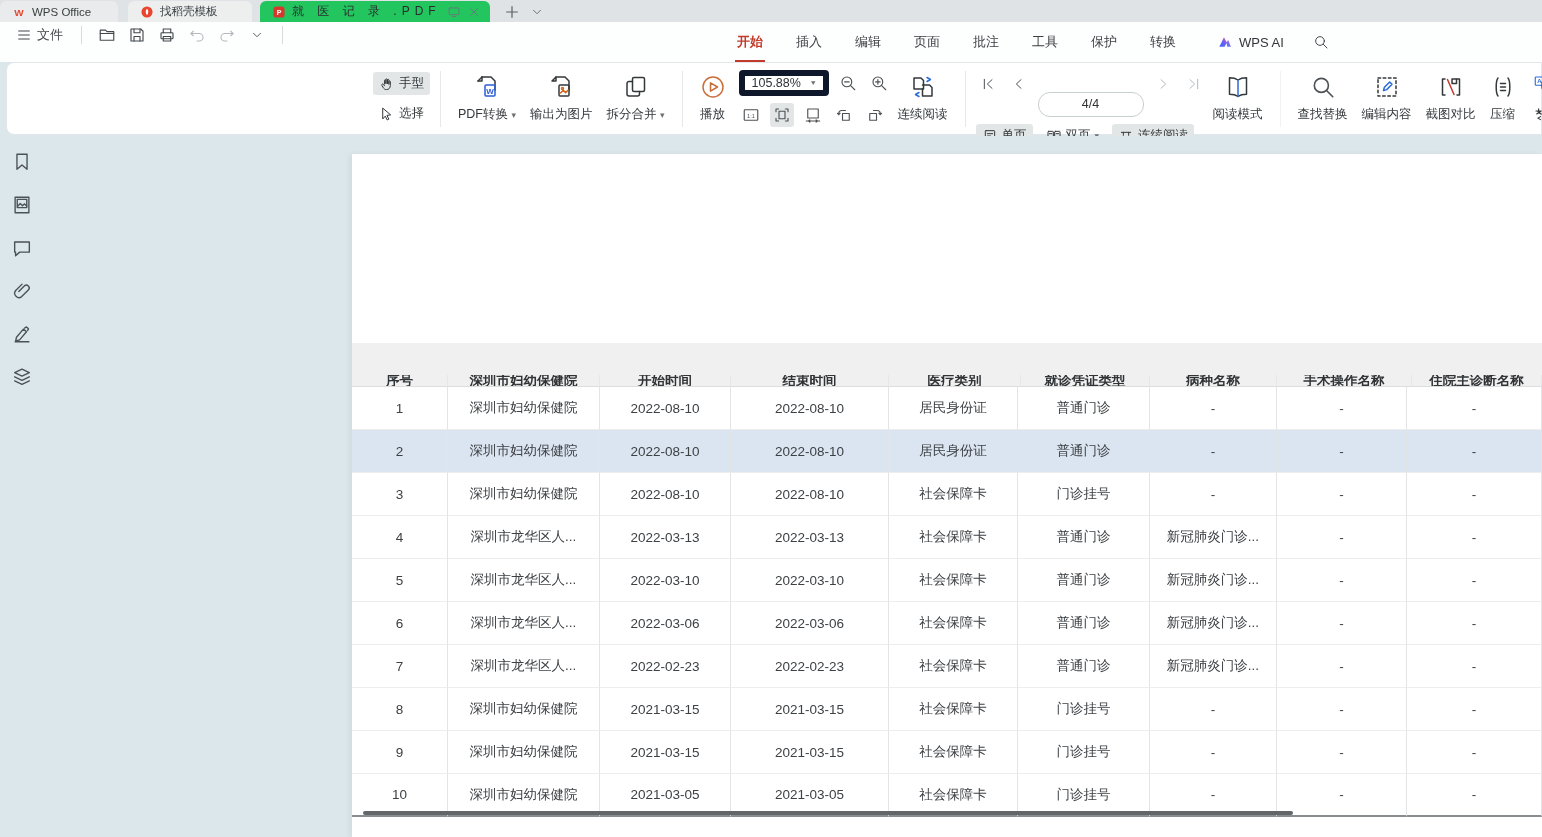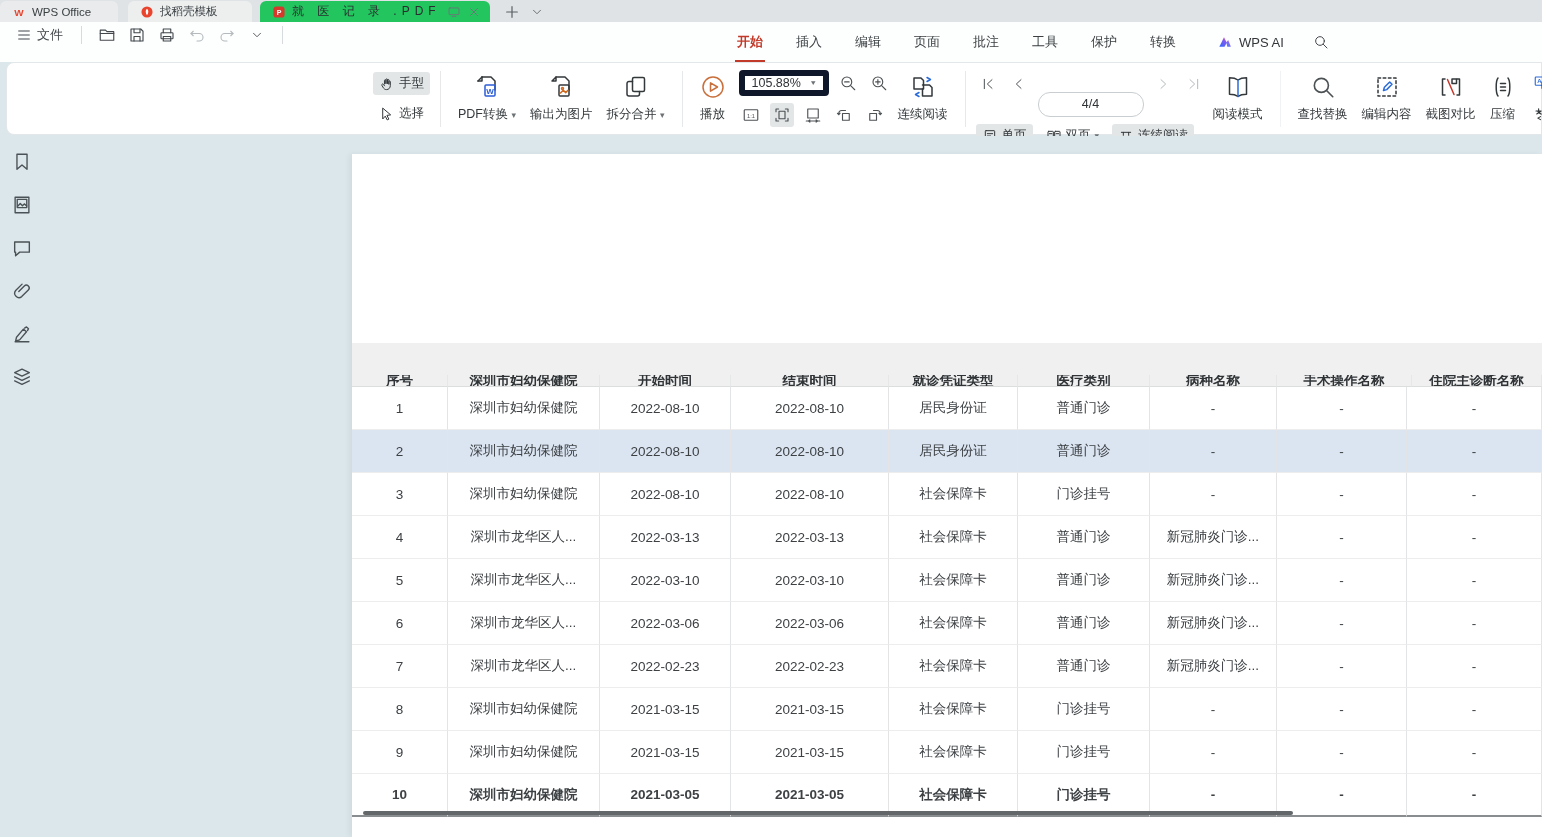--- a/index.html
+++ b/index.html
@@ -72,21 +72,21 @@
   
   .doc-table { position:absolute; left:352px; top:207px; width:1190px;
     font-size:13.5px; color:#3d4144; }
   .t-head { display:flex; height:44px; background:#f0f0f0; font-weight:bold; color:#303437; }
   .t-row  { display:flex; height:43px; background:#ffffff; }
   .t-row.hl { background:#dbe5f2; }
   .t-cell { display:flex; align-items:center; justify-content:center; text-align:center;
     border-right:1px solid #e3e4e5; border-bottom:1px solid #ededee; overflow:hidden;
     white-space:nowrap; padding:0 4px; }
   .t-head .t-cell { border-bottom:1px solid #dcdddd; border-right:1px solid #e6e7e7;margin-top:32px; }
-  .t-row:last-child .t-cell { border-bottom:2px solid #8a8d8f;font-weight:bold; }
+  .t-row:last-child .t-cell { border-bottom:2px solid #8a8d8f; }
   .hscroll { position:absolute; left:363px; top:675px; width:930px; height:4px;
     background:#636769; border-radius:2px; }
 </style>
 </head>
 <body>
 
 <div class="app">
 
   <div class="tabbar">
     <div class="tab t1">
@@ -575,22 +575,22 @@
     </div>
 
     <div class="page"></div>
 
     <div class="doc-table">
       <div class="t-head">
           <div class="t-cell" style="width: 96px;">序号</div>
           <div class="t-cell" style="width: 152px;">深圳市妇幼保健院</div>
           <div class="t-cell" style="width: 131px;">开始时间</div>
           <div class="t-cell" style="width: 158px;">结束时间</div>
+          <div class="t-cell" style="width: 132px;">医疗类别</div>
           <div class="t-cell" style="width: 129px;">就诊凭证类型</div>
-          <div class="t-cell" style="width: 132px;">医疗类别</div>
           <div class="t-cell" style="width: 127px;">病种名称</div>
           <div class="t-cell" style="width: 135px;">手术操作名称</div>
           <div class="t-cell" style="width: 130px;">住院主诊断名称</div>
         </div>
       <div>
           <div class="t-row">
             <div class="t-cell" style="width: 96px;">1</div>
             <div class="t-cell" style="width: 152px;">深圳市妇幼保健院</div>
             <div class="t-cell" style="width: 131px;">2022-08-10</div>
             <div class="t-cell" style="width: 158px;">2022-08-10</div>

